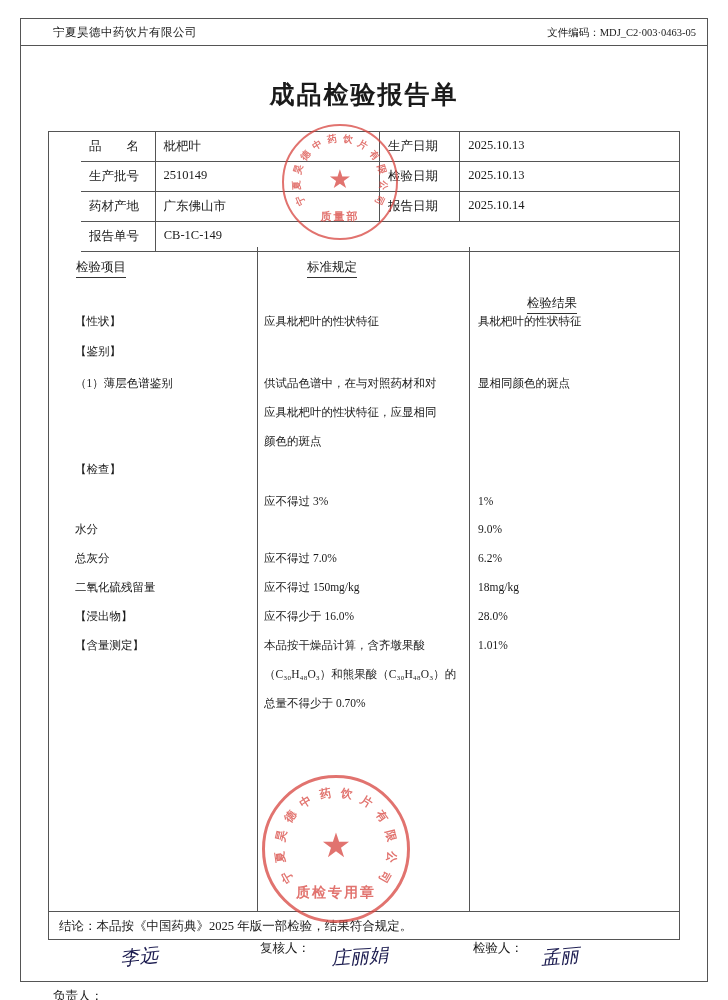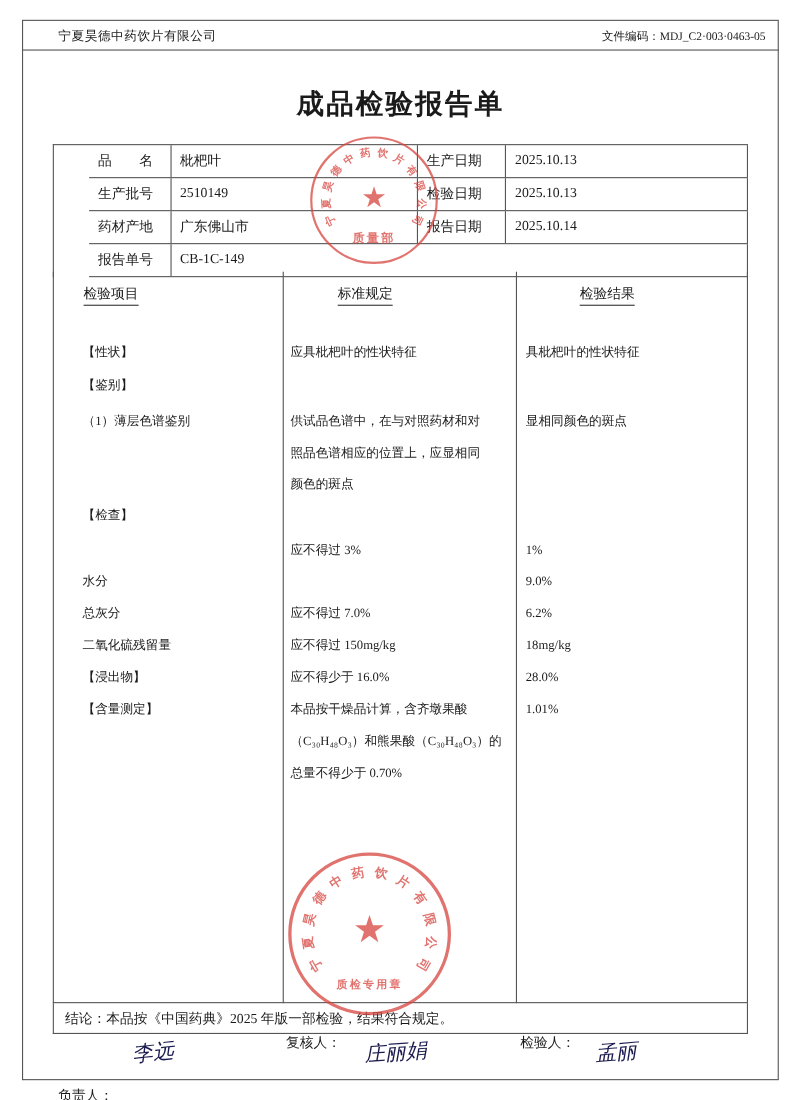--- a/index.html
+++ b/index.html
@@ -127,21 +127,21 @@
   }
   .th {
     position: absolute;
     top: 12px;
     font-size: 12.5px;
     border-bottom: 1px solid #333;
     padding-bottom: 1px;
   }
   .th1 { left: 27px; }
   .th2 { left: 258px; }
-  .th3 { left: 478px; }
+  .th3 { left: 478px; margin-top: 36px; }
 
   .c1, .c2, .c3 {
     position: absolute;
     font-size: 11.5px;
     line-height: 19px;
   }
   .c1 { left: 26px; width: 175px; }
   .c2 { left: 215px; width: 195px; font-family: Liberation Serif, serif; }
   .c3 { left: 429px; width: 190px; }
 
@@ -219,21 +219,21 @@
   .stamp-big .star { font-size: 34px; }
   .stamp .bottom-text {
     position: absolute;
     left: 0;
     width: 100%;
     text-align: center;
     font-weight: bold;
     letter-spacing: 2px;
   }
   .stamp-small .bottom-text { bottom: 14px; font-size: 11px; }
-  .stamp-big .bottom-text { bottom: 18px; font-size: 10px; }
+  .stamp-big .bottom-text { bottom: 18px; font-size: 14px; }
 
   .ring-text {
     position: absolute;
     left: 0; top: 0;
     width: 100%; height: 100%;
   }
   .ring-text span {
     position: absolute;
     left: 50%;
     top: 50%;
@@ -292,21 +292,21 @@
 
     <div class="c1" style="top:65px">【性状】</div>
     <div class="c2" style="top:65px">应具枇杷叶的性状特征</div>
     <div class="c3" style="top:65px">具枇杷叶的性状特征</div>
 
     <div class="c1" style="top:95px">【鉴别】</div>
 
     <div class="c1" style="top:127px">（1）薄层色谱鉴别</div>
     <div class="c2" style="top:127px">供试品色谱中，在与对照药材和对</div>
     <div class="c3" style="top:127px">显相同颜色的斑点</div>
-    <div class="c2" style="top:156px">照品色谱相应的位置上，应显相同</div>
+    <div class="c2" style="top:156px">应具枇杷叶的性状特征，应显相同</div>
     <div class="c2" style="top:185px">颜色的斑点</div>
 
     <div class="c1" style="top:213px">【检查】</div>
 
     <div class="c2" style="top:245px">应不得过 3%</div>
     <div class="c3" style="top:245px">1%</div>
 
     <div class="c1" style="top:273px">水分</div>
     <div class="c3" style="top:273px">9.0%</div>
 

